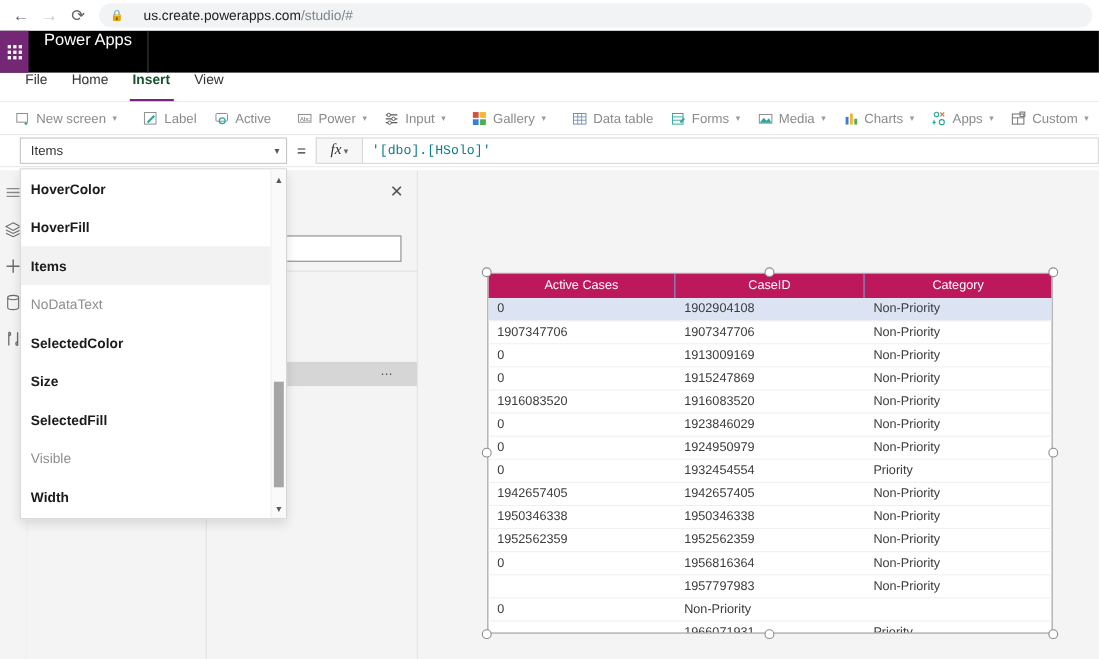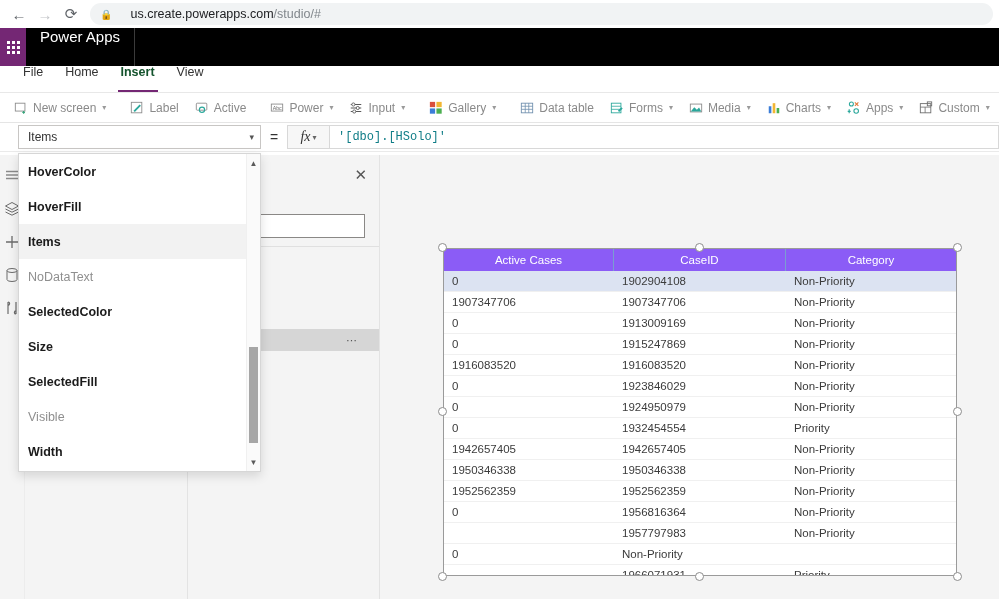--- a/index.html
+++ b/index.html
@@ -224,21 +224,21 @@
     width: 514px; height: 328px;
   }
   #datatable {
     position:absolute; inset:0;
     border: 1px solid #9a9a9a;
     background:#ffffff;
     overflow:hidden;
   }
   #dt-head {
     display:flex; height: 22px;
-    background:#8b5cf6;
+    background:#be185d;
   }
   #dt-head .th {
     color:#ffffff; font-size:11.5px;
     display:flex; align-items:center; justify-content:center;
     height:100%;
     border-right:1px solid #7a9dd1;
   }
   #dt-head .th:last-child { border-right:none; }
   #dt-body { }
   .dt-row {

